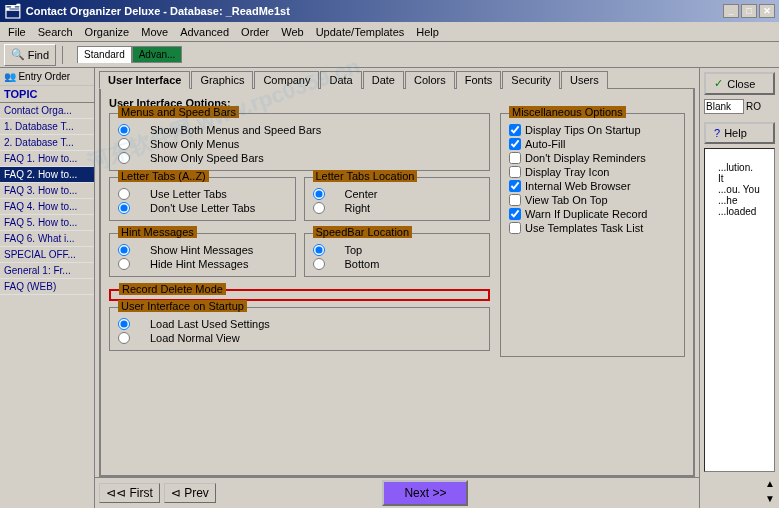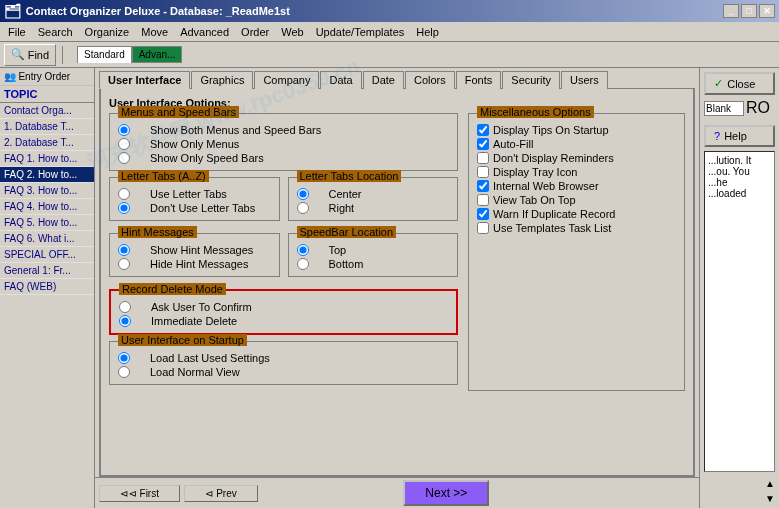--- a/index.html
+++ b/index.html
@@ -55,24 +55,24 @@
     .content-col { flex: 1; }
     
     
     input[type="radio"] { width: 12px; height: 12px; margin: 0; }
     input[type="checkbox"] { width: 12px; height: 12px; margin: 0; }
     .nav-btn { padding: 4px 20px; background: #8b5cf6; border: 2px outset #c0c0c0; font-size: 12px; cursor: pointer; }
     
     
     .right-panel { width: 80px; background: #d4d0c8; border-left: 1px solid #808080; display: flex; flex-direction: column; padding: 4px; gap: 4px; }
     .right-btn { padding: 3px 8px; background: #d4d0c8; border: 2px outset #c0c0c0; font-size: 11px; cursor: pointer; display: flex; align-items: center; gap: 4px; }
-    .right-text-area { flex: 1; background: white; border: 1px inset #808080; font-size: 10px; padding: 3px; overflow: hidden; }
+    .right-text-area { flex: 1; background: white; border: 1px inset #808080; font-size: 10px; padding: 13px; overflow: hidden; }
 
     .red-border-box { border: 2px solid #cc0000 !important; }
-    .nav-small-btn { padding: 2px 20px; background: #d4d0c8; border: 1px outset #c0c0c0; font-size: 10px; cursor: pointer; }
+    .nav-small-btn { padding: 2px 6px; background: #d4d0c8; border: 1px outset #c0c0c0; font-size: 12px; cursor: pointer; }
     
     .bottom-row { display: flex; align-items: center; justify-content: space-between; padding: 2px 4px; background: #d4d0c8; border-top: 1px solid #808080; }
   </style>
 </head>
 <body>
 
 <div class="title-bar">
   <div class="title-bar-left">
     <span style="font-size:14px;">🗂</span>
     <span>Contact Organizer Deluxe - Database: _ReadMe1st</span>
@@ -223,48 +223,38 @@
                 <label class="radio-item">
                   <input type="radio" name="speedbar" style="">
                   <span>Bottom</span>
                 </label>
               </div>
             </div>
           </div>
 
           <div class="group-box red-border-box" style="margin-bottom:6px;">
             <span class="group-box-title">Record Delete Mode</span>
-            <div style="margin-top:6px;">
-              <label class="radio-item">
-                <input type="radio" name="delmode" style="">
-                <span>Ask User To Confirm</span>
-              </label>
-              <label class="radio-item">
-                <input type="radio" name="delmode" checked="" style="">
-                <span>Immediate Delete</span>
-              </label>
-            </div>
           </div>
 
           <div class="group-box">
             <span class="group-box-title">User Interface on Startup</span>
             <div style="margin-top:6px;">
               <label class="radio-item">
                 <input type="radio" name="startup" checked="" style="">
                 <span>Load Last Used Settings</span>
               </label>
               <label class="radio-item">
                 <input type="radio" name="startup" style="">
                 <span>Load Normal View</span>
               </label>
             </div>
           </div>
         </div>
 
-        <div style="width:217px;">
+        <div style="width:185px;">
           <div class="group-box" style="height:100%;">
             <span class="group-box-title">Miscellaneous Options</span>
             <div style="margin-top:6px;">
               <label class="checkbox-item">
                 <input type="checkbox" checked="" style="">
                 <span>Display Tips On Startup</span>
               </label>
               <label class="checkbox-item">
                 <input type="checkbox" checked="" style="">
                 <span>Auto-Fill</span>
@@ -309,21 +299,21 @@
     </div>
   </div>
 
   <div class="right-panel">
     <button class="right-btn">
       <span style="color:green;">✓</span>
       <span>Close</span>
     </button>
     <div style="display:flex; gap:2px; align-items:center; margin-bottom:4px;">
       <input type="text" value="Blank" style="width: 40px; font-size: 10px; border: 1px solid rgb(128, 128, 128); padding: 1px;">
-      <span style="font-size:16px;">RO</span>
+      <span style="font-size:10px;">RO</span>
     </div>
     <button class="right-btn">
       <span style="color:#0000cc;">?</span>
       <span>Help</span>
     </button>
     <div class="right-text-area">
       <div>...lution. It</div>
       <div>...ou. You</div>
       <div></div>
       <div>...he</div>

